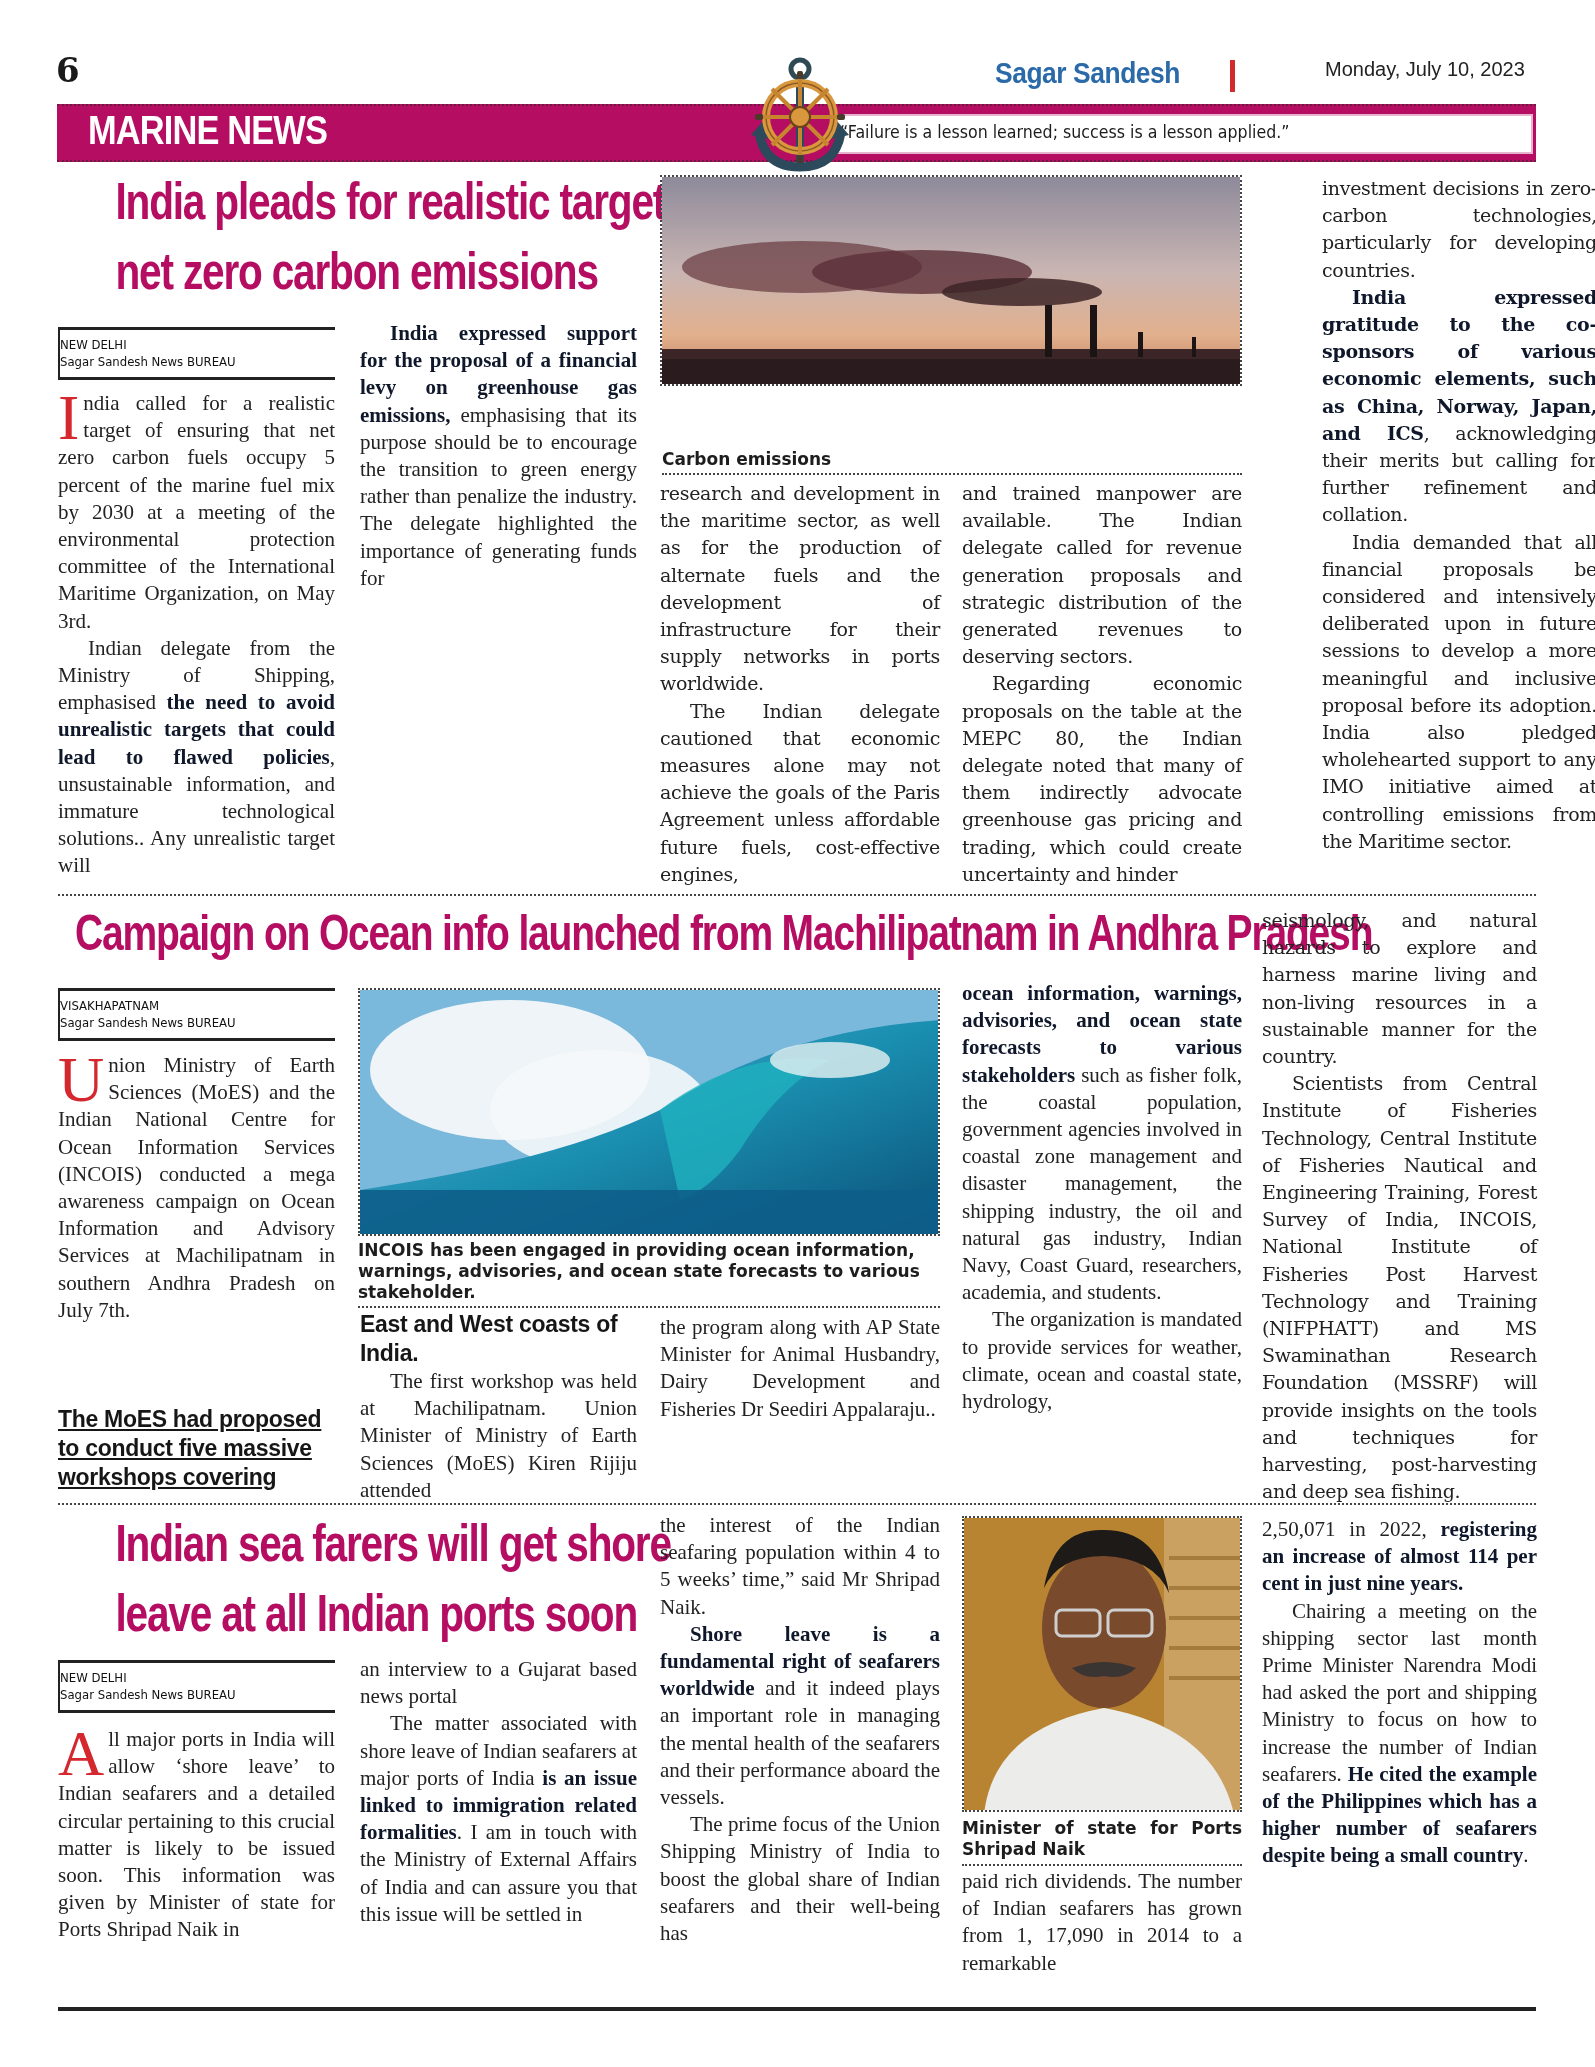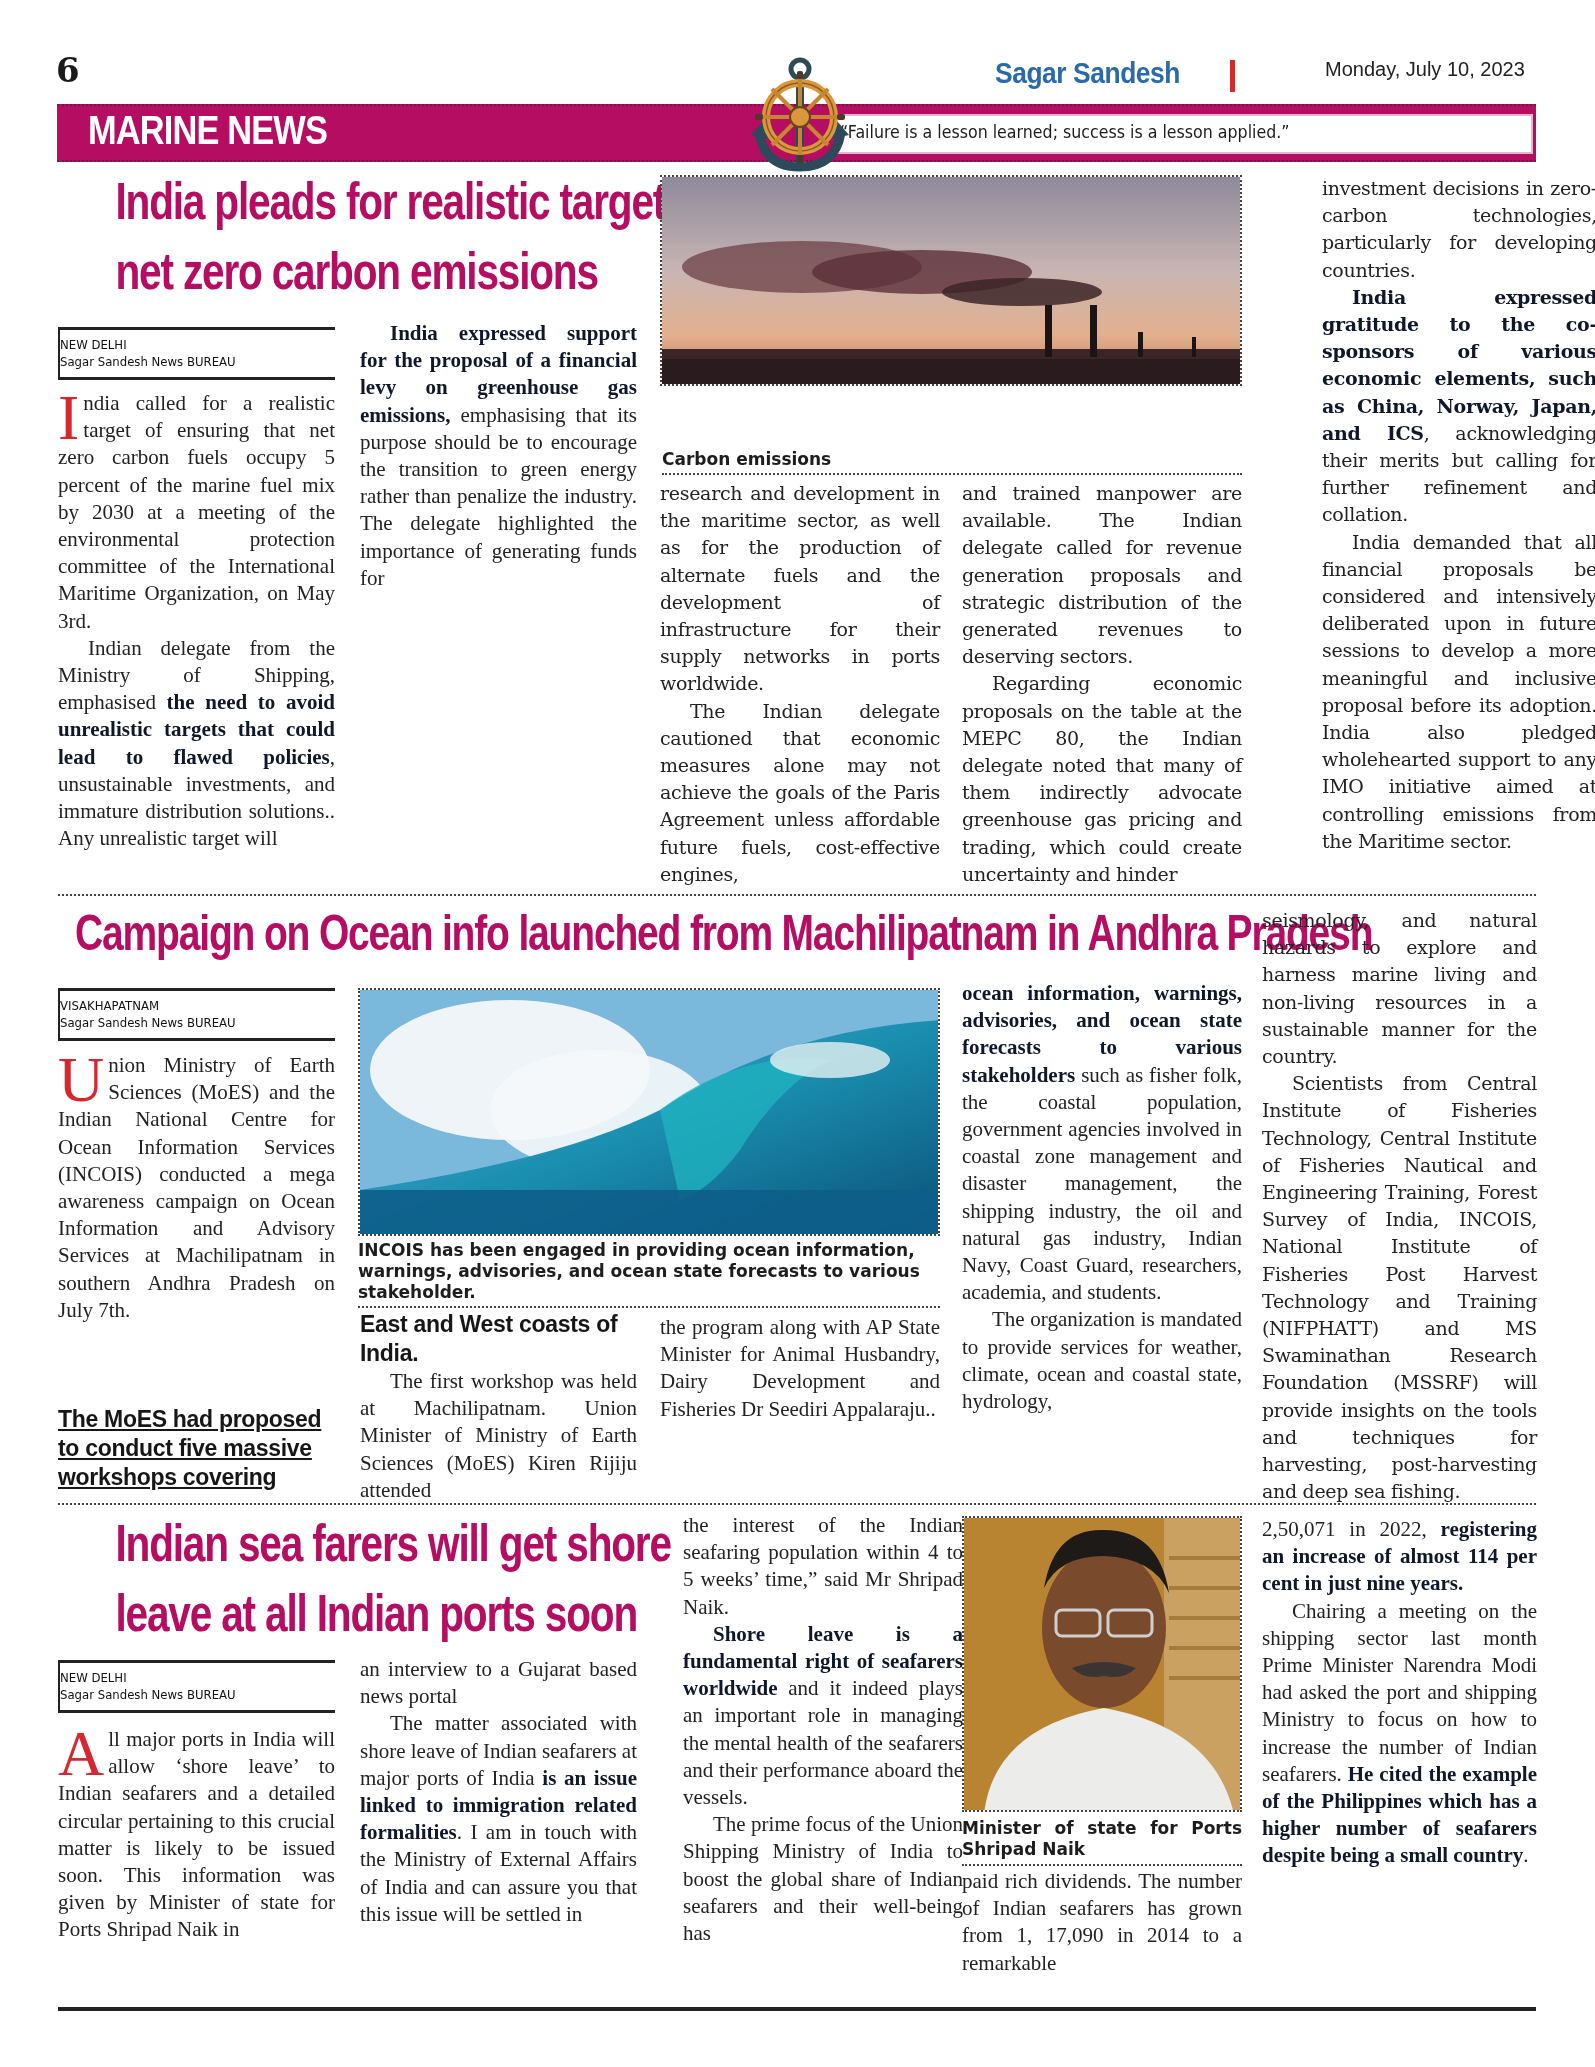--- a/index.html
+++ b/index.html
@@ -89,21 +89,21 @@
 
 <div class="abs dateline" style="left:58px; top:327px; width:277px; height:53px;">
   <span>NEW DELHI</span>
   <span>Sagar Sandesh News BUREAU</span>
 </div>
 
 <div class="abs col" style="left:58px; top:390px; width:277px;">
   <p class="noindent">
     <span class="dropcap">I</span><span>ndia called for a realistic target of ensuring that net zero carbon fuels occupy 5 percent of the marine fuel mix by 2030 at a meeting of the environmental protection committee of the International Maritime Organization, on May 3rd.</span>
   </p>
-  <p><span>Indian delegate from the Ministry of Shipping, emphasised </span><b>the need to avoid unrealistic targets that could lead to flawed policies</b><span>, unsustainable investments, and immature distribution solutions.. Any unrealistic target will</span></p>
+  <p><span>Indian delegate from the Ministry of Shipping, emphasised </span><b>the need to avoid unrealistic targets that could lead to flawed policies</b><span>, unsustainable information, and immature technological solutions.. Any unrealistic target will</span></p>
 </div>
 
 <div class="abs col" style="left:360px; top:320px; width:277px;">
   <p><b>India expressed support for the proposal of a financial levy on greenhouse gas emissions,</b><span> emphasising that its purpose should be to encourage the transition to green energy rather than penalize the industry. The delegate highlighted the importance of generating funds for</span></p>
 </div>
 
 <div class="abs photo" style="left:660px; top:175px; width:582px; height:211px;">
   <svg width="582" height="211" viewBox="0 0 582 211" preserveAspectRatio="none">
     <defs>
       <linearGradient id="sky1" x1="0" y1="0" x2="0" y2="1">
@@ -207,21 +207,21 @@
 
 <div class="abs col" style="left:58px; top:1726px; width:277px;">
   <p class="noindent">
     <span class="dropcap">A</span><span>ll major ports in India will allow ‘shore leave’ to Indian seafarers and a detailed circular pertaining to this crucial matter is likely to be issued soon. This information was given by Minister of state for Ports Shripad Naik in</span>
   </p>
 </div>
 <div class="abs col" style="left:360px; top:1656px; width:277px;">
   <p class="noindent">an interview to a Gujarat based news portal</p>
   <p><span>The matter associated with shore leave of Indian seafarers at major ports of India </span><b>is an issue linked to immigration related formalities</b><span>. I am in touch with the Ministry of External Affairs of India and can assure you that this issue will be settled in</span></p>
 </div>
-<div class="abs col" style="left:660px; top:1512px; width:280px;margin-left:23px;">
+<div class="abs col" style="left:660px; top:1512px; width:280px;">
   <p class="noindent">the interest of the Indian seafaring population within 4 to 5 weeks’ time,” said Mr Shripad Naik.</p>
   <p><b>Shore leave is a fundamental right of seafarers worldwide</b><span> and it indeed plays an important role in managing the mental health of the seafarers and their performance aboard the vessels.</span></p>
   <p>The prime focus of the Union Shipping Ministry of India to boost the global share of Indian seafarers and their well-being has</p>
 </div>
 
 <div class="abs photo" style="left:962px; top:1516px; width:280px; height:296px;">
   <svg width="280" height="296" viewBox="0 0 280 296" preserveAspectRatio="none">
     <rect width="280" height="296" fill="#b88432"></rect>
     <rect x="200" y="0" width="80" height="296" fill="#caa160"></rect>
     <g stroke="#8f6427" stroke-width="4" opacity="0.6">

